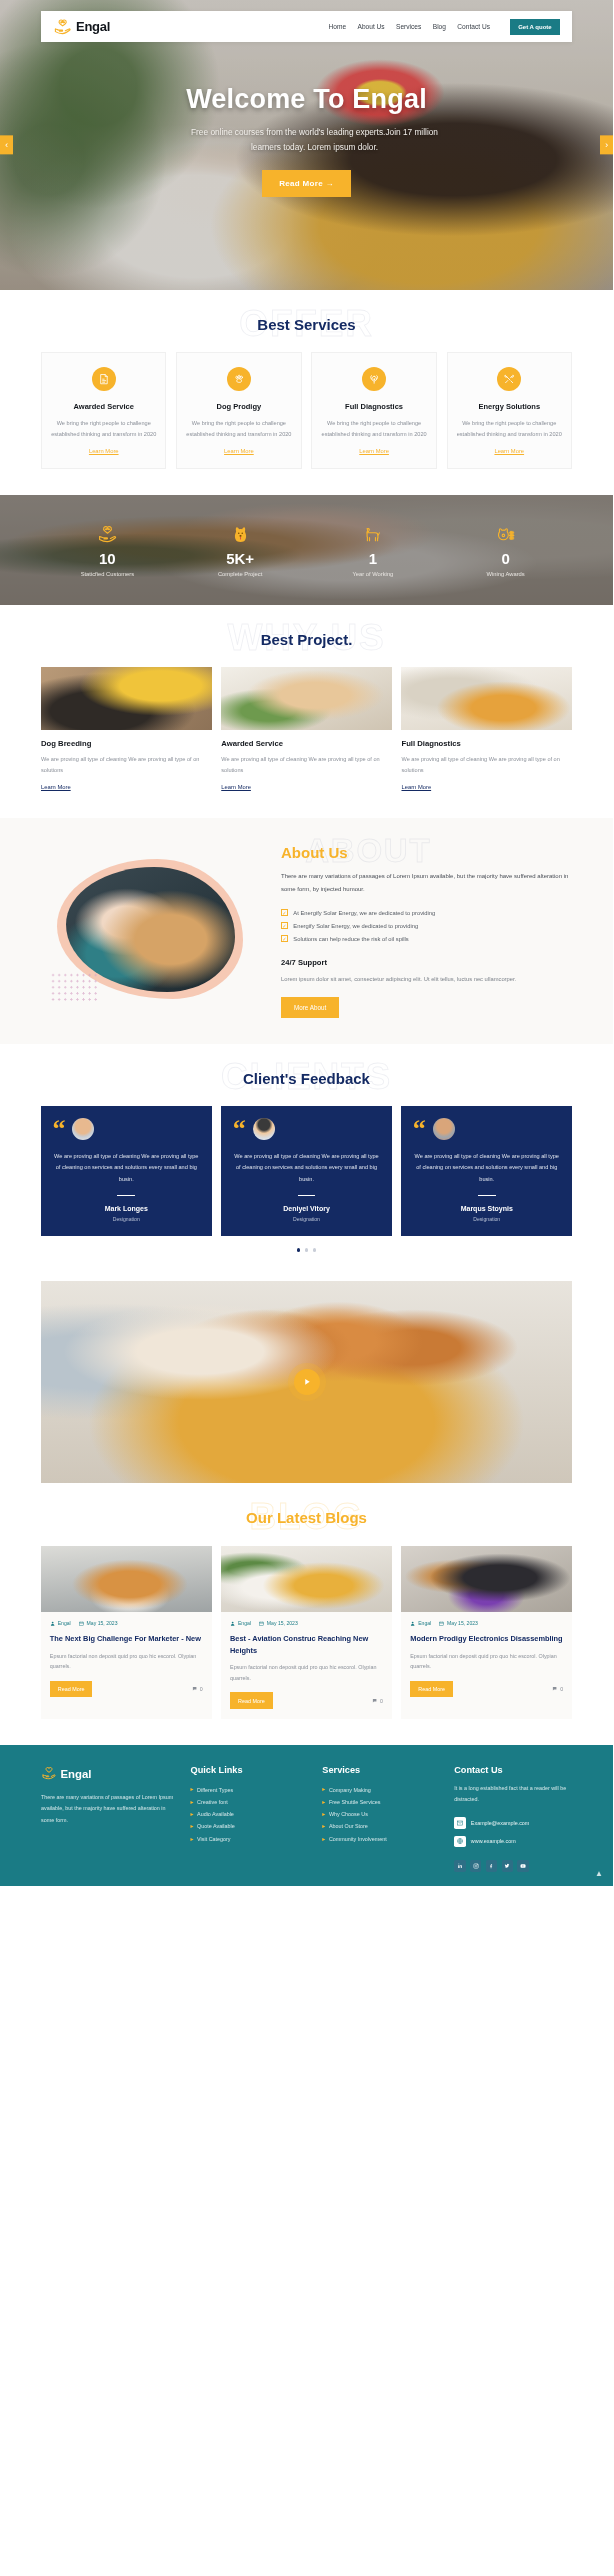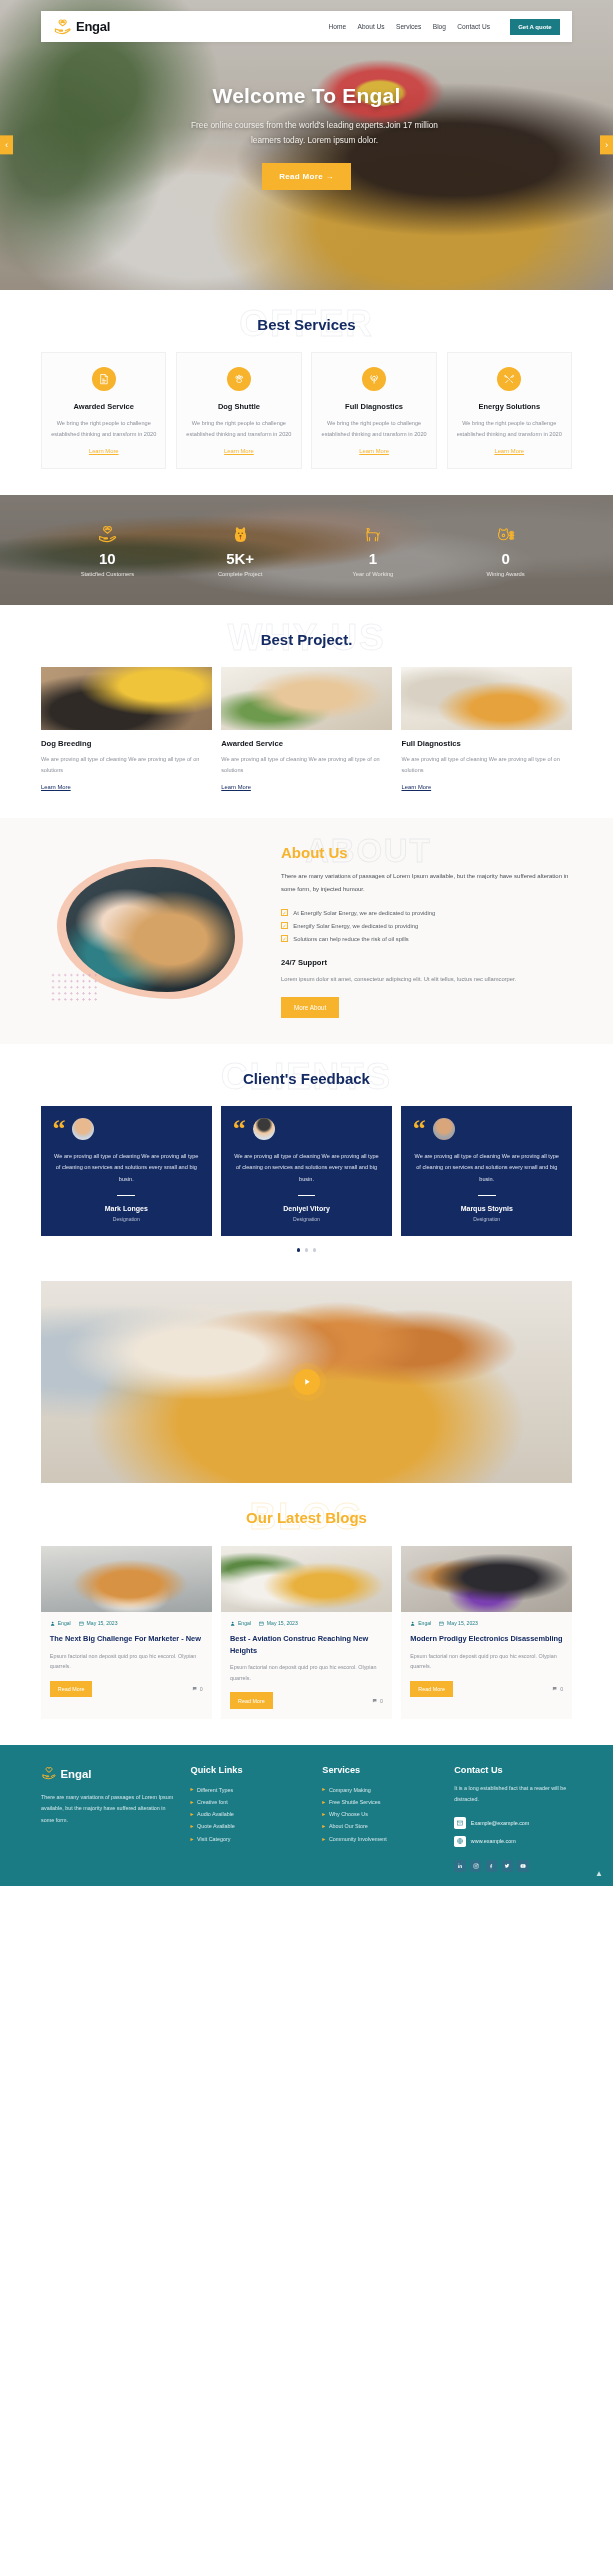--- a/index.html
+++ b/index.html
@@ -32,21 +32,21 @@
       radial-gradient(ellipse at 36% 66%, rgba(190,140,92,.8) 0 7%, rgba(190,140,92,0) 18%),
       linear-gradient(180deg,#e6e2dc 0%, #d6d0c6 40%, #c4bcb0 70%, #b0a698 100%);
     filter: blur(0.3px);
   }
   .hero-shade { position:absolute; inset:0; background:rgba(40,35,30,.18); }
   .hero-inner {
     position: relative; z-index: 3;
     text-align: center; padding-top: 84px;
   }
   .hero-title {
-    color:#fff; font-size: 21px; font-weight: 700; letter-spacing:0.2px;
+    color:#fff; font-size: 27px; font-weight: 700; letter-spacing:0.2px;
     text-shadow: 0 1.8px 5.3px rgba(0,0,0,.35);
   }
   .hero-sub {
     color:#f3f0ec; font-size: 8.3px; line-height: 1.9; margin-top: 9.7px;
     text-shadow: 0 0.9px 3.5px rgba(0,0,0,.4);
     margin-left: 16px;
   }
   .btn-yellow {
     display:inline-block; background:#f7b32b; color:#fff; border:none;
     font-size: 8px; font-weight:700; padding: 8.8px 17.6px; margin-top: 14px;
@@ -354,21 +354,21 @@
 
       <div class="svc-card">
         <div class="svc-icon">
           <svg viewBox="0 0 24 24" fill="none" stroke="currentColor" stroke-width="1.6" stroke-linecap="round" stroke-linejoin="round">
             <ellipse cx="7.5" cy="8.5" rx="1.9" ry="2.4"></ellipse>
               <ellipse cx="12" cy="6.6" rx="1.9" ry="2.4"></ellipse>
             <ellipse cx="16.5" cy="8.5" rx="1.9" ry="2.4"></ellipse>
             <path d="M12 11c-2.6 0-4.6 2.2-4.6 4.4 0 1.8 1.5 2.8 3 2.8h3.2c1.5 0 3-1 3-2.8 0-2.2-2-4.4-4.6-4.4z"></path>
           </svg>
         </div>
-        <div class="svc-name">Dog Shuttle</div>
+        <div class="svc-name">Dog Prodigy</div>
         <div class="svc-desc">We bring the right people to challenge established thinking and transform in 2020</div>
         <a class="learn">Learn More</a>
       </div>
 
       <div class="svc-card">
         <div class="svc-icon">
           <svg viewBox="0 0 24 24" fill="none" stroke="currentColor" stroke-width="1.6" stroke-linecap="round" stroke-linejoin="round">
             <path d="M7 5c-1 0-1.6 1.3-1.6 3.2 0 2 1 3.6 2.4 4.6"></path>
             <path d="M17 5c1 0 1.6 1.3 1.6 3.2 0 2-1 3.6-2.4 4.6"></path>
             <path d="M12 6.5c-2.6 0-4.4 2.4-4.4 5.1 0 2.2 1.6 3.9 4.4 3.9s4.4-1.7 4.4-3.9c0-2.7-1.8-5.1-4.4-5.1z"></path>

